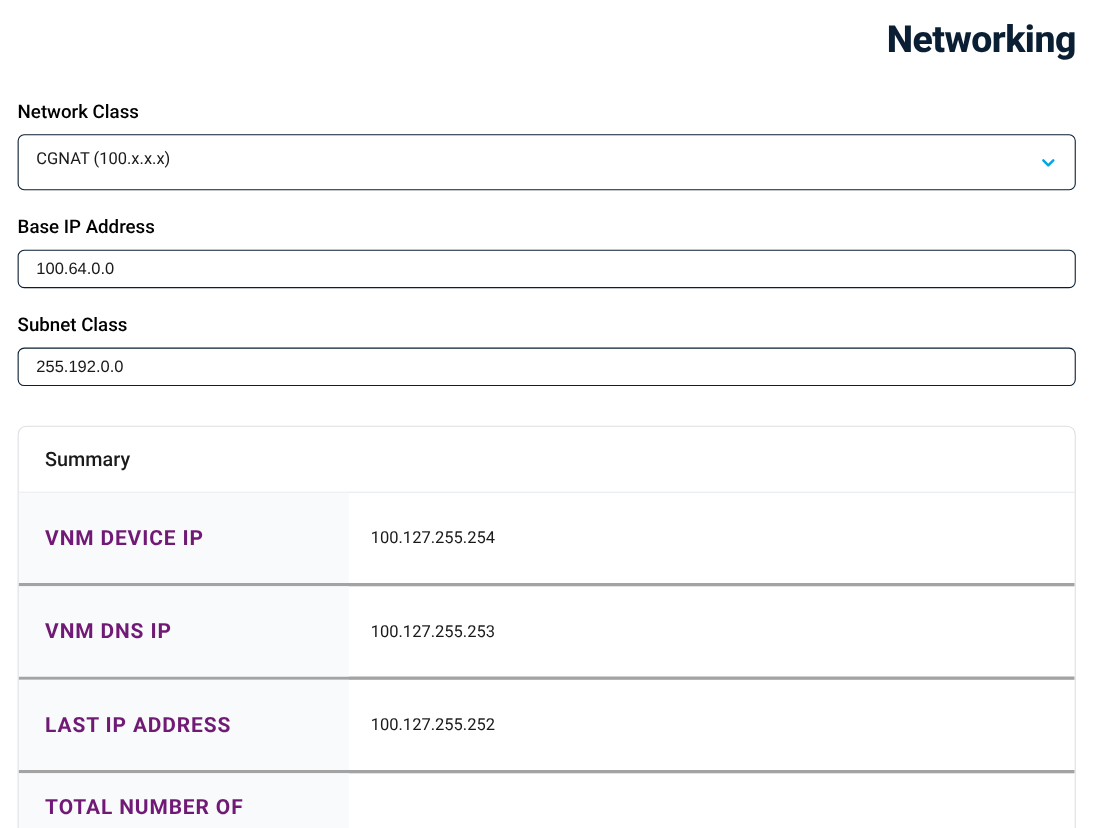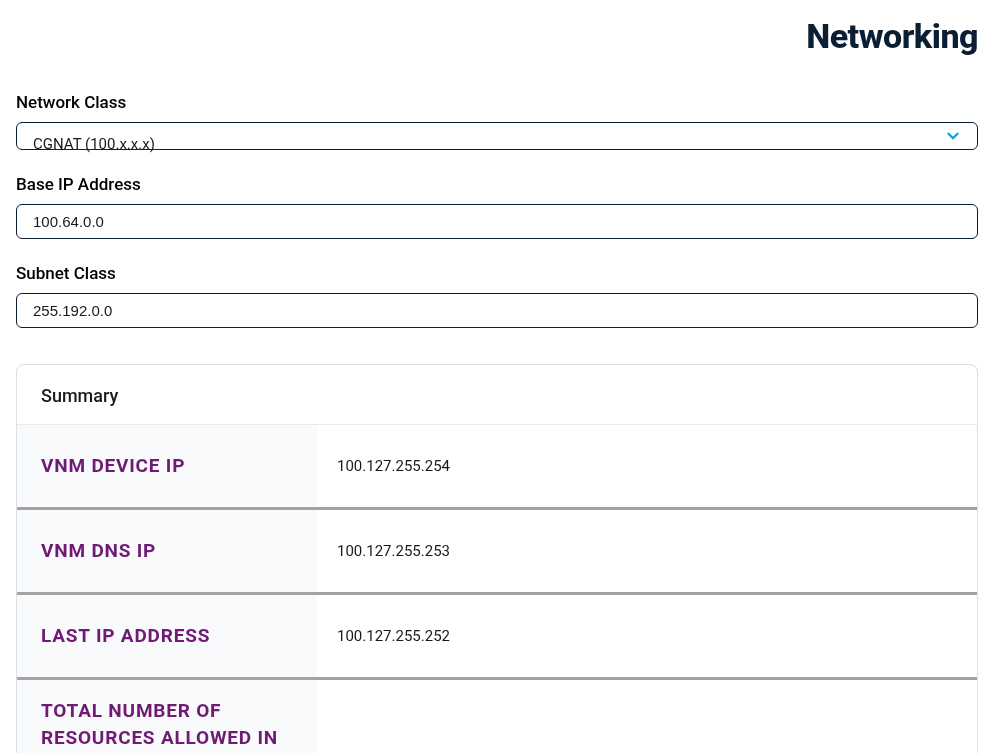--- a/index.html
+++ b/index.html
@@ -31,21 +31,21 @@
       font-weight: 500;
       color: #000000;
       margin-bottom: 10px;
     }
     .select-wrapper {
       position: relative;
       width: 100%;
     }
     .select-control {
       width: 100%;
-      height: 28px;
+      height: 51px;
       border: 1px solid #0a1f33;
       border-radius: 6px;
       background: #ffffff;
       padding: 0 44px 0 16px;
       font-size: 15px;
       color: #1a1a1a;
       appearance: none;
       -webkit-appearance: none;
       cursor: pointer;
       line-height: 42px;

